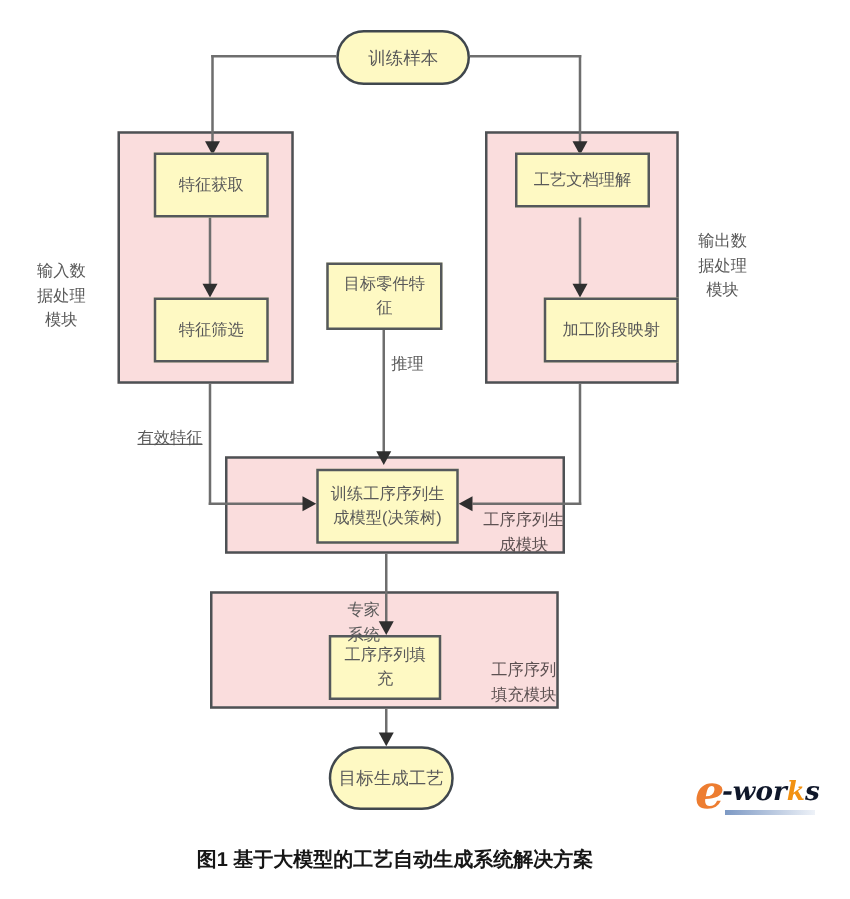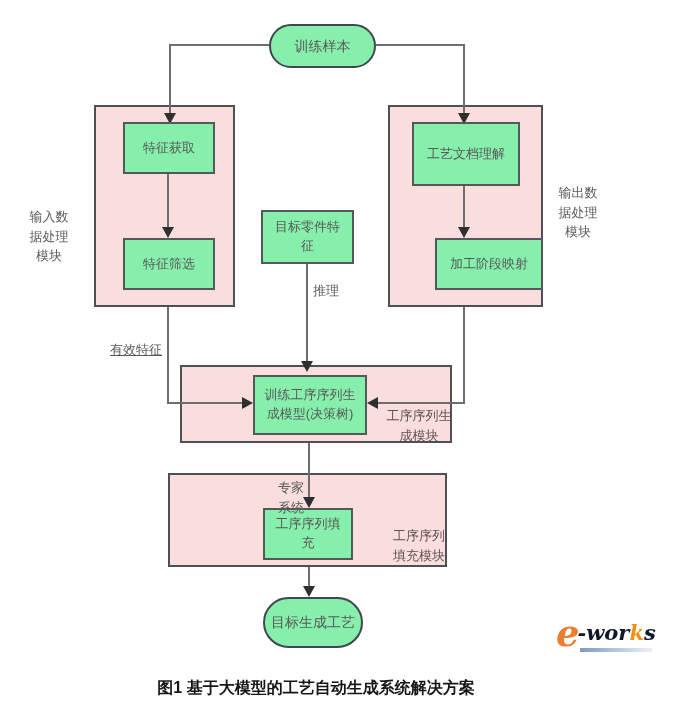--- a/index.html
+++ b/index.html
@@ -5,21 +5,21 @@
   html,body { margin:0; padding:0; background:#ffffff; }
   .canvas {
     position:relative; width:680px; height:719px; background:#ffffff;
     font-family:"Liberation Sans", sans-serif; overflow:hidden;
   }
   .module {
     position:absolute; background:#fadddd; border:2px solid #4d5154;
     box-sizing:border-box;
   }
   .node {
-    position:absolute; background:#86efac; border:2px solid #54585b;
+    position:absolute; background:#fef9c3; border:2px solid #54585b;
     box-sizing:border-box; display:flex; align-items:center; justify-content:center;
     text-align:center; font-size:13px; color:#595959; white-space:pre-line;
     line-height:1.45; z-index:3;
   }
   .pill { border-radius:26px; font-size:14px; border-color:#40474d; }
   .lbl {
     position:absolute; font-size:13px; color:#595959; text-align:center;
     white-space:pre-line; line-height:1.5; z-index:4;
   }
   .lbl-warm { color:#5d5152; }
@@ -61,21 +61,21 @@
   <div class="module" style="left:94px; top:105px; width:141px; height:202px;"></div>
   <div class="node" style="left:123px; top:122px; width:92px; height:52px;">特征获取</div>
   <div class="ln" style="left:167px; top:174px; width:2px; height:56px;"></div>
   <div class="ah ah-down" style="left:162px; top:227px;"></div>
   <div class="node" style="left:123px; top:238px; width:92px; height:52px;">特征筛选</div>
   <div class="lbl" style="left:15px; top:170px; width:68px;margin-top:37px;">输入数
 据处理
 模块</div>
 
   <div class="module" style="left:388px; top:105px; width:155px; height:202px;"></div>
-  <div class="node" style="left:412px; top:122px; width:108px; height:64px;">工艺文档理解</div>
+  <div class="node" style="left:412px; top:122px; width:108px; height:44px;">工艺文档理解</div>
   <div class="ln" style="left:463px; top:174px; width:2px; height:56px;"></div>
   <div class="ah ah-down" style="left:458px; top:227px;"></div>
   <div class="node" style="left:412px; top:238px; width:108px; height:52px;margin-left:23px;">加工阶段映射</div>
   <div class="lbl" style="left:544px; top:183px; width:68px;">输出数
 据处理
 模块</div>
 
   <div class="node" style="left:261px; top:210px; width:93px; height:54px;">目标零件特
 征</div>
   <div class="ln" style="left:306px; top:264px; width:2px; height:100px;"></div>

